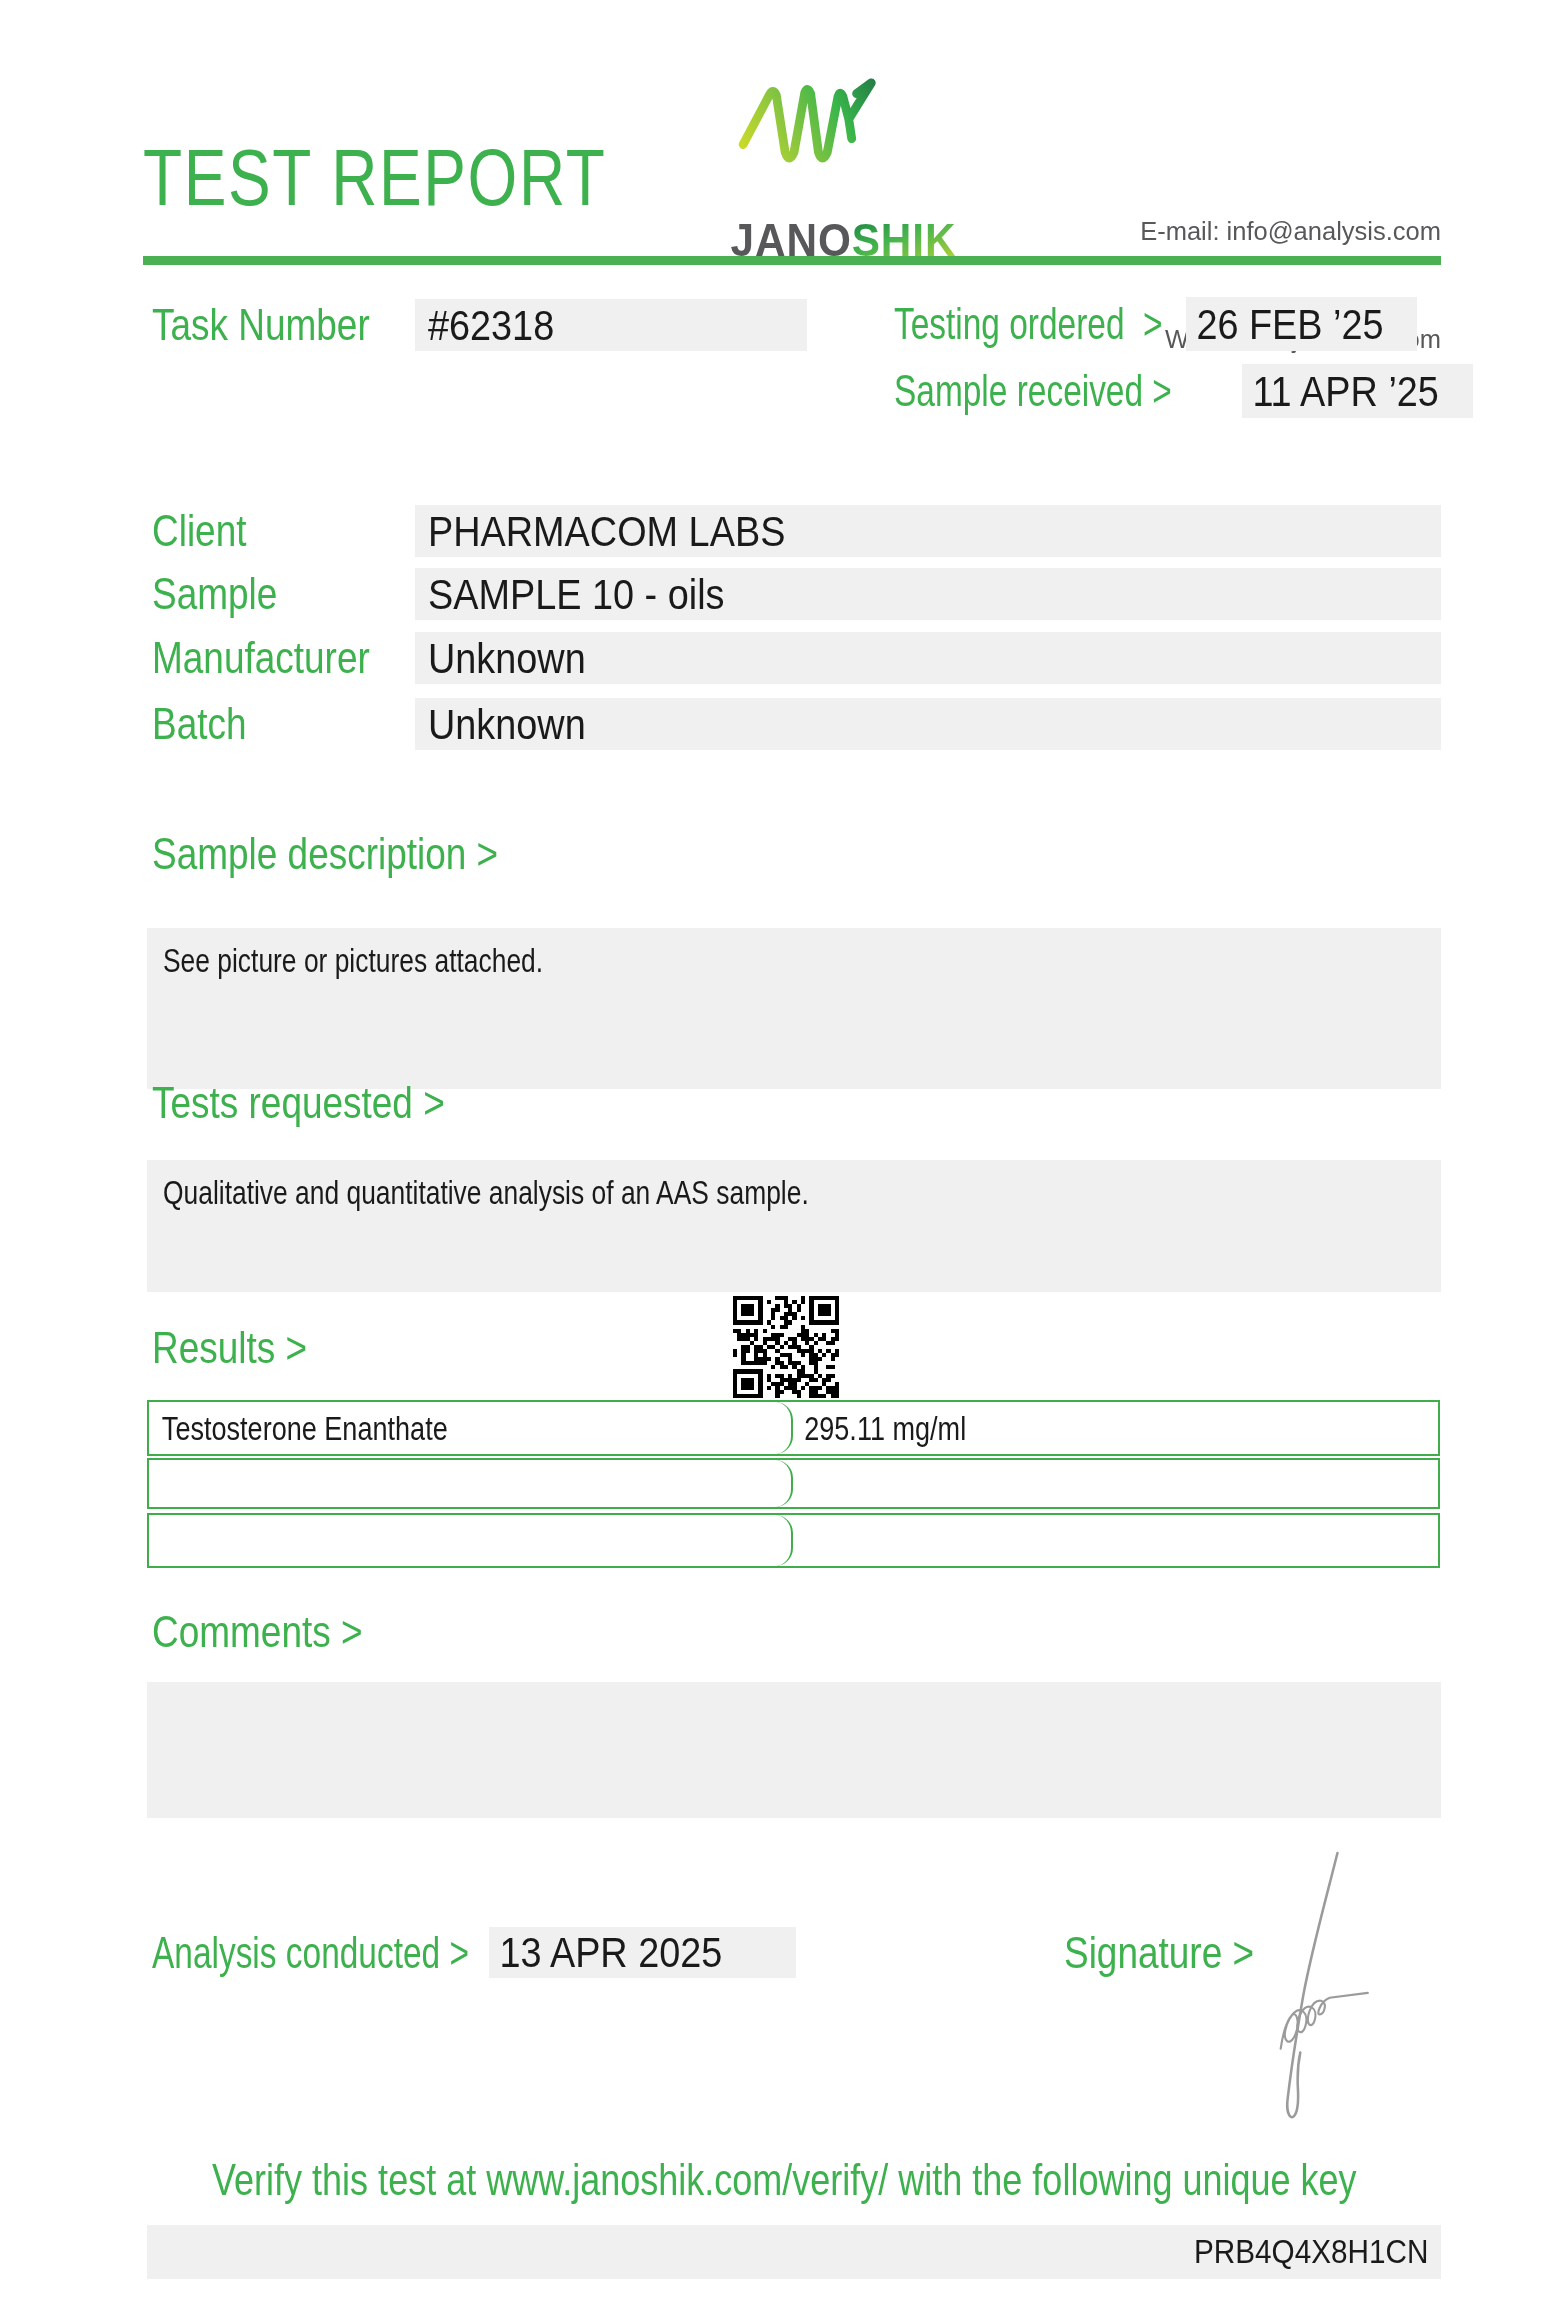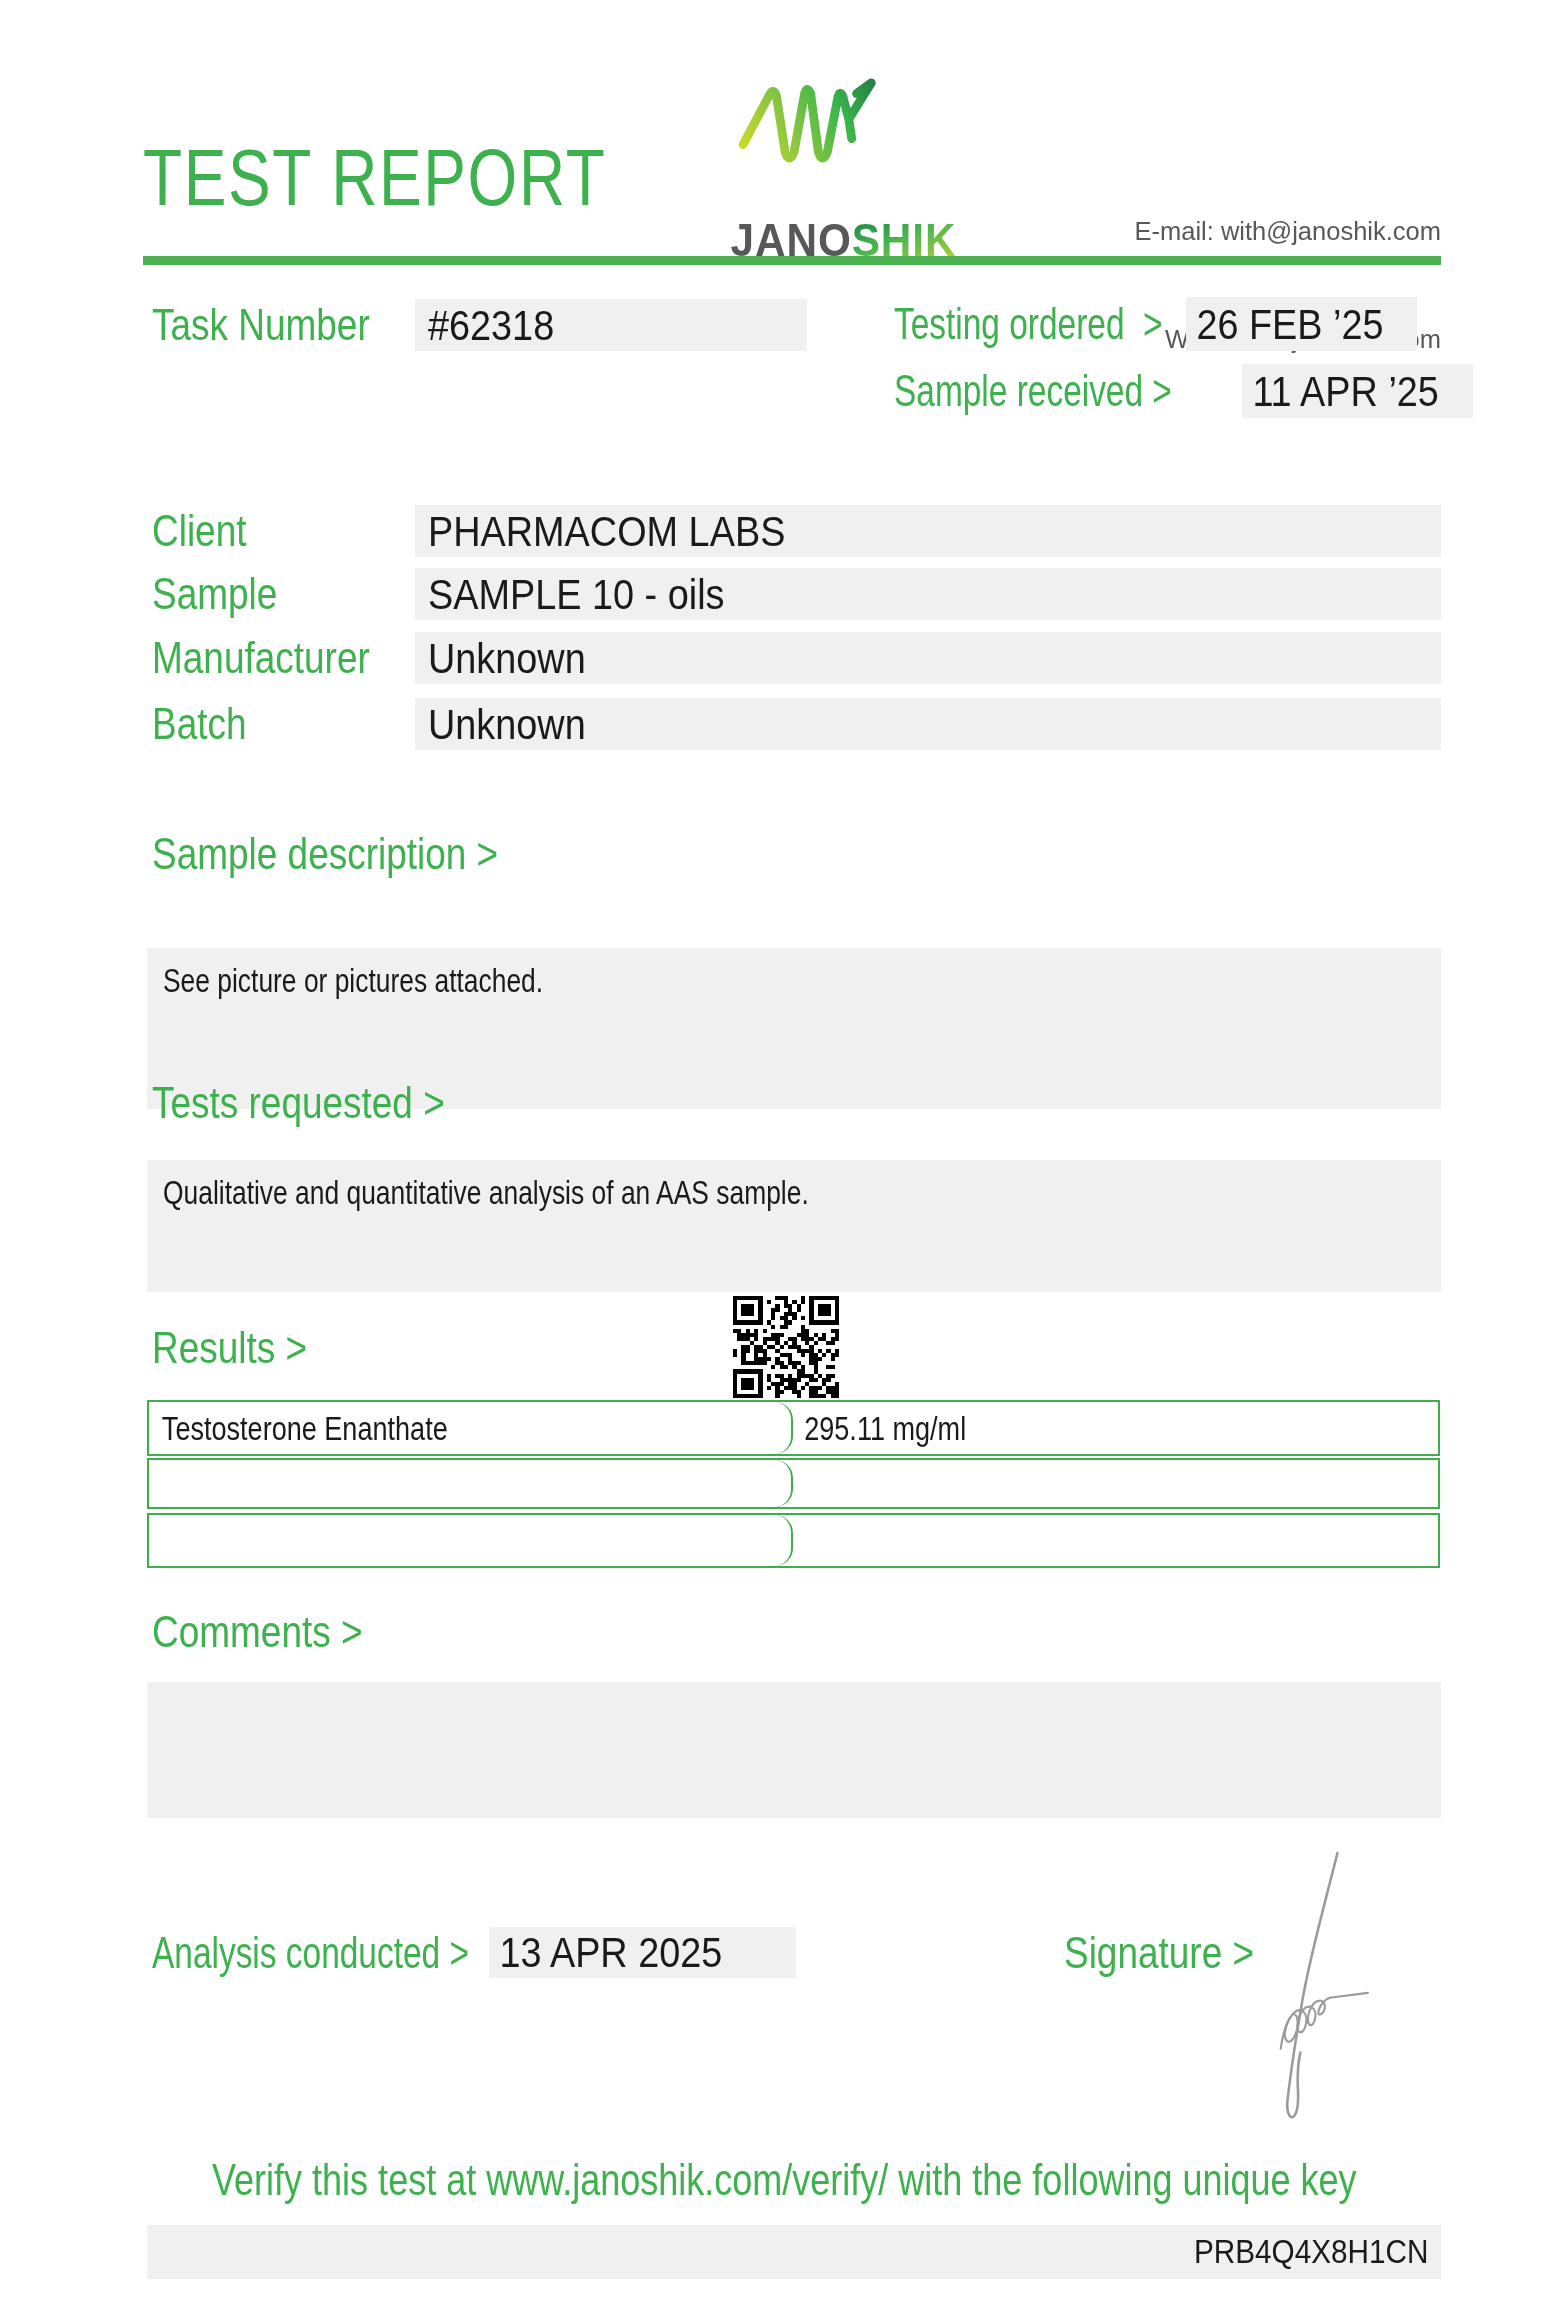--- a/index.html
+++ b/index.html
@@ -118,21 +118,21 @@
       </linearGradient>
     </defs>
     <path d="M5,68 L32,17 Q36,10 39,18 L48,76 Q52,88 57,76 L68,15 Q71,8 74,16 L82,76 Q86,88 91,76 L102,19 Q104,12 107,19 L113,42 L136,5 M136,5 L121,16 M113,42 L116,62" fill="none" stroke="url(#lg)" stroke-width="9" stroke-linecap="round" stroke-linejoin="round"></path>
   </svg>
 
   <div class="abs logo-text">
     <span class="logo-gray">JANO</span><span class="logo-green">SHIK</span>
   </div>
 
   <div class="abs contact">
-    <div>E-mail: with@janoshik.com</div>
+    <div>E-mail: info@analysis.com</div>
     <div>Web: www.janoshik.com</div>
   </div>
 
   <div class="abs rule"></div>
 
   <div class="abs glabel" style="left:152px;top:299px">Task Number</div>
   <div class="abs gbox" style="left:415px;top:299px;width:392px;height:52px">
     <span class="val">#62318</span>
   </div>
 
@@ -160,21 +160,21 @@
   <div class="abs gbox" style="left:415px;top:632px;width:1026px;height:52px">
     <span class="val">Unknown</span>
   </div>
 
   <div class="abs glabel" style="left:152px;top:698px">Batch</div>
   <div class="abs gbox" style="left:415px;top:698px;width:1026px;height:52px">
     <span class="val">Unknown</span>
   </div>
 
   <div class="abs heading" style="left:152px;top:829px">Sample description &gt;</div>
-  <div class="abs gbox" style="left:147px;top:948px;width:1294px;height:161px">
+  <div class="abs gbox" style="left:147px;top:928px;width:1294px;height:161px">
     <span class="btext">See picture or pictures attached.</span>
   </div>
 
   <div class="abs heading" style="left:152px;top:1078px">Tests requested &gt;</div>
   <div class="abs gbox" style="left:147px;top:1160px;width:1294px;height:132px">
     <span class="btext">Qualitative and quantitative analysis of an AAS sample.</span>
   </div>
 
   <div class="abs heading" style="left:152px;top:1323px">Results &gt;</div>
   <svg id="qr" class="abs" style="left:733px;top:1296px" width="106" height="102" viewBox="0 0 25 25" shape-rendering="crispEdges" preserveAspectRatio="none">

